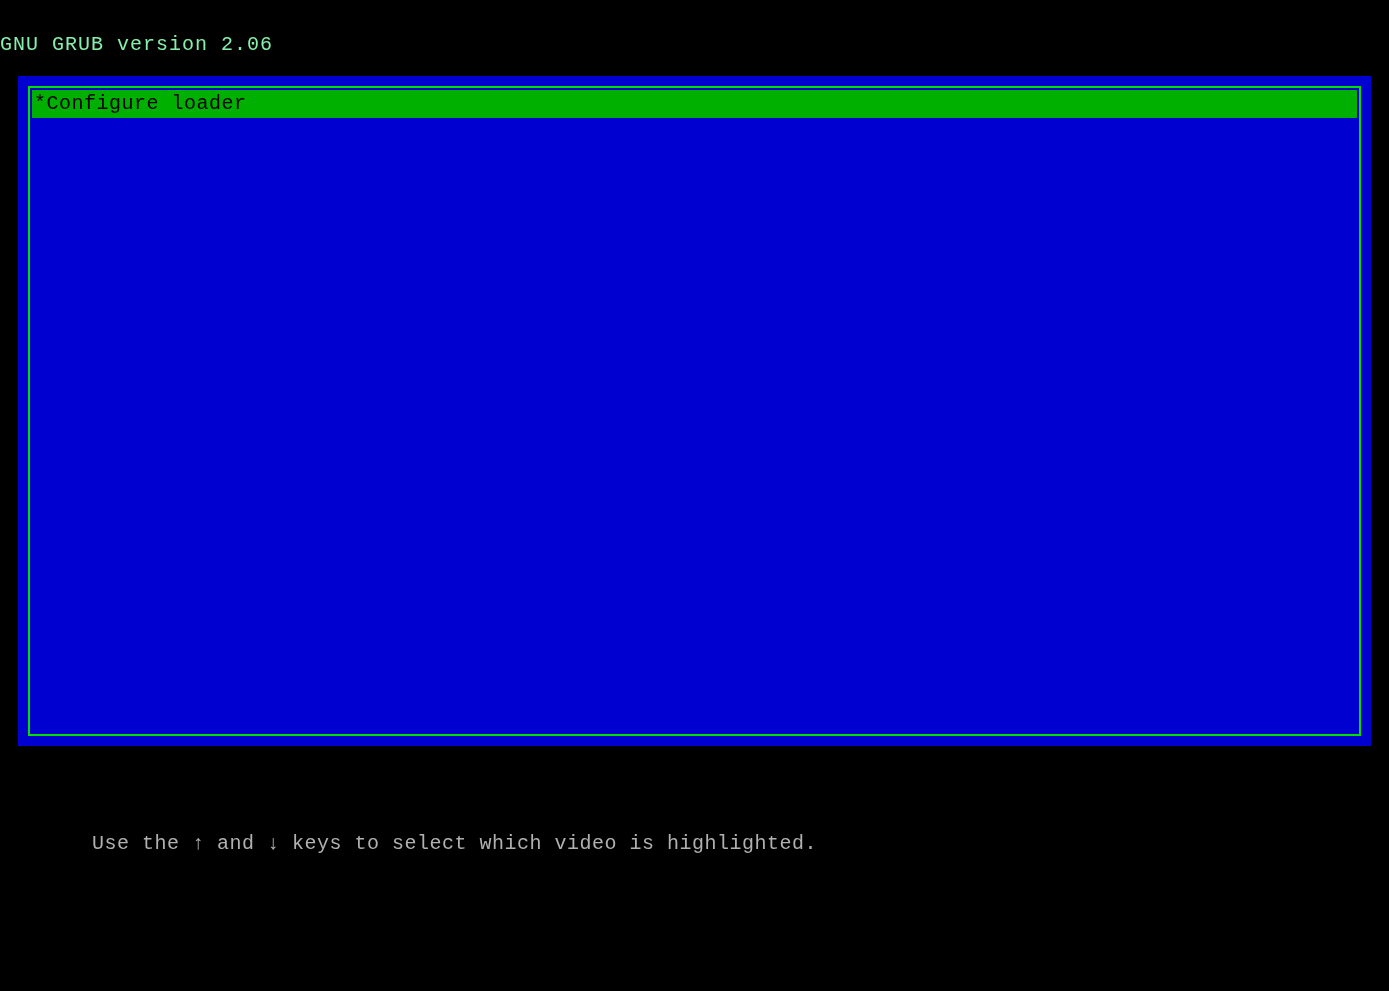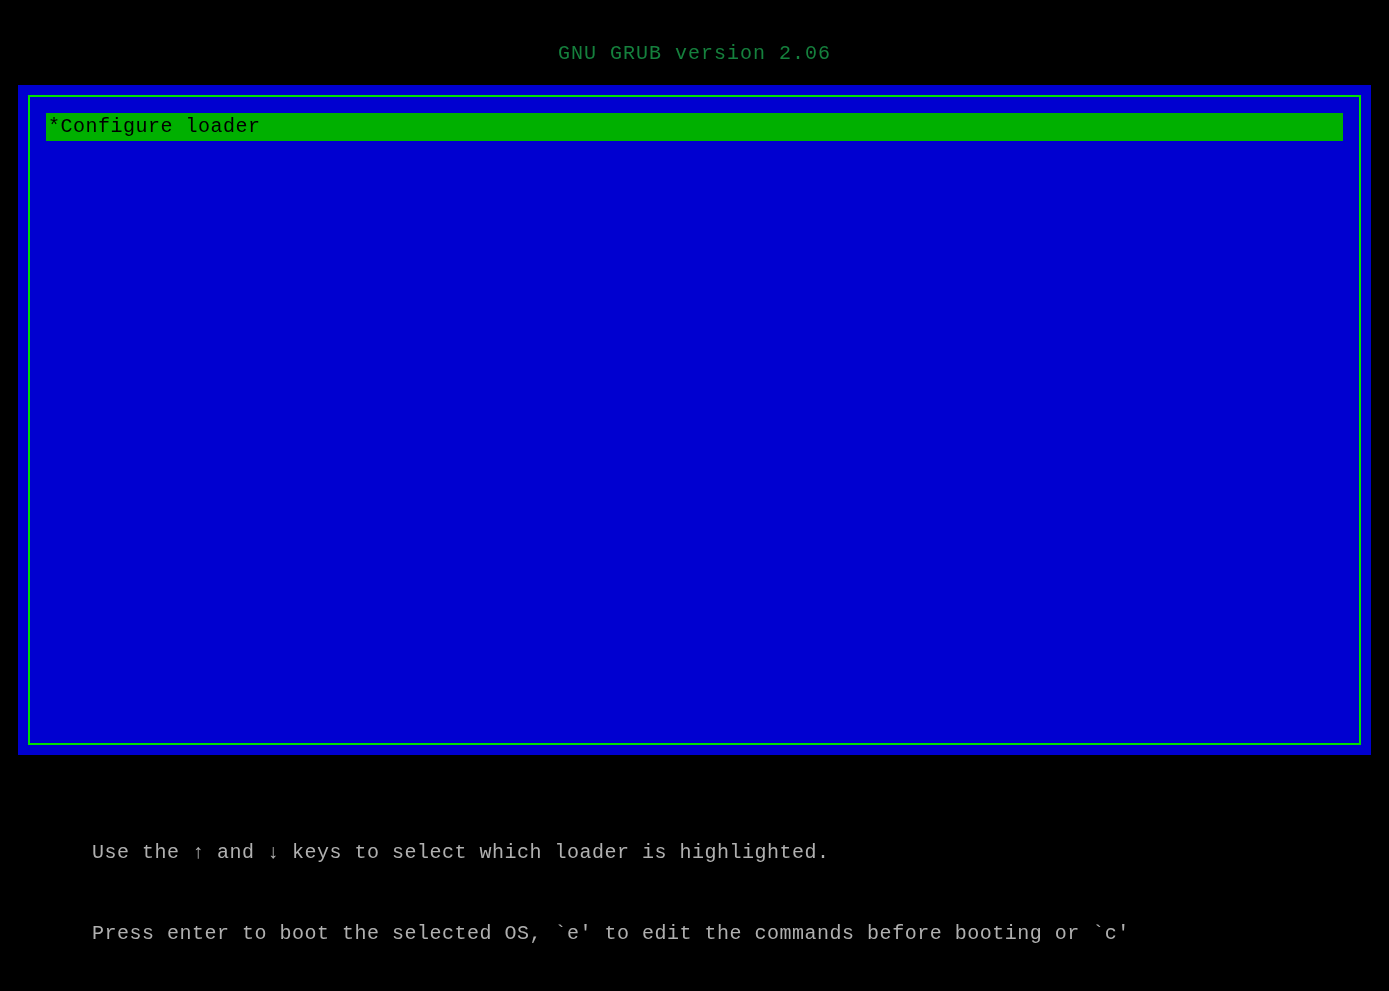--- a/index.html
+++ b/index.html
@@ -10,36 +10,35 @@
     body {
       background: #000000;
       font-family: 'Courier New', monospace;
       font-size: 20px;
       width: 1389px;
       height: 991px;
       overflow: hidden;
       color: #b0b0b0;
     }
     .title {
-      text-align: center;
-      padding-top: 42px;
+      padding-top: 33px;
       padding-bottom: 20px;
       letter-spacing: 1px;
-      color: #15803d;
+      color: #86efac;
     }
     .menu-outer {
       margin: 0 18px;
       background: #0000d0;
       padding: 10px;
     }
     .menu-border {
       border: 2px solid #00e000;
       background: #0000d0;
       height: 650px;
-      padding: 16px;
+      padding: 2px;
     }
     .menu-item {
       color: #00d0d0;
       padding: 1px 2px;
       white-space: pre;
       letter-spacing: 0.5px;
       line-height: 26px;
     }
     .menu-item.selected {
       background: #00b000;
@@ -61,17 +60,16 @@
 
 <div class="title">GNU GRUB  version 2.06</div>
 
 <div class="menu-outer">
   <div class="menu-border">
     <div class="menu-item selected">*Configure loader</div>
   </div>
 </div>
 
 <div class="footer">
-  <div class="footer-line">Use the ↑ and ↓ keys to select which loader is highlighted.</div>
-  <div class="footer-line">Press enter to boot the selected OS, `e' to edit the commands before booting or `c'</div>
+  <div class="footer-line">Use the ↑ and ↓ keys to select which video is highlighted.</div>
   
   
 </div>
 
 </body></html>

